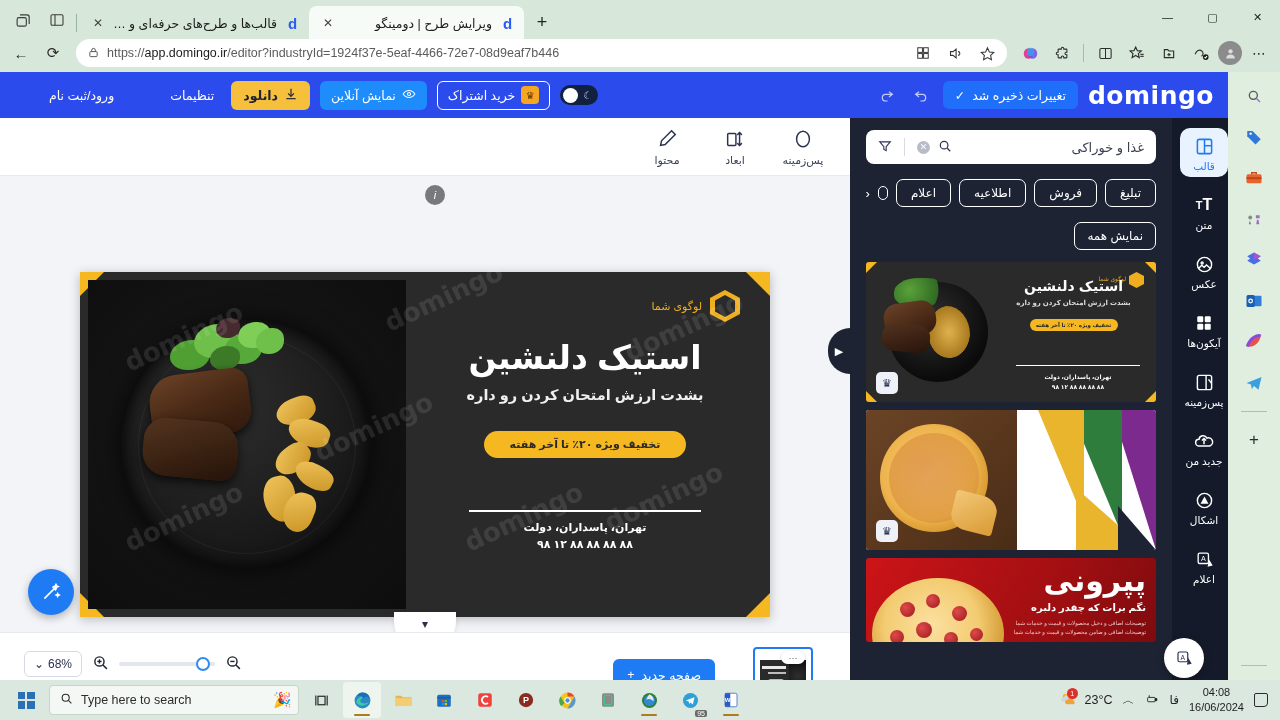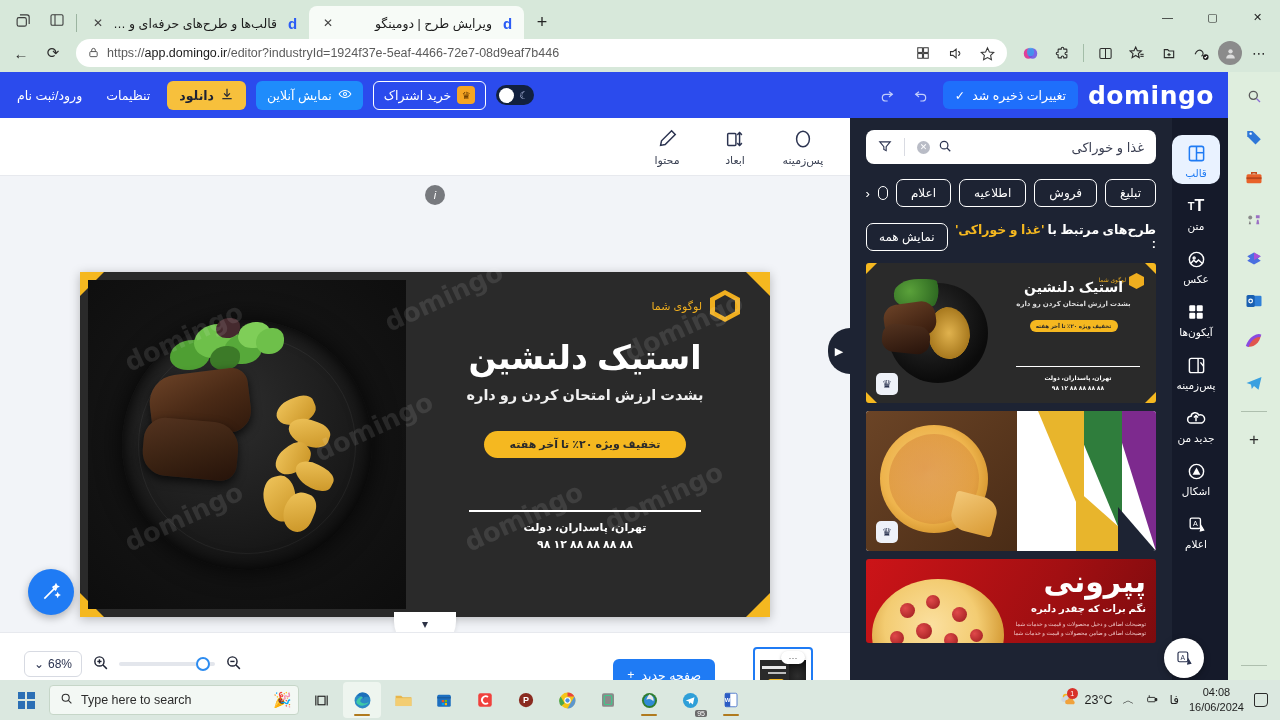--- a/index.html
+++ b/index.html
@@ -118,21 +118,21 @@
   .crown-badge { width: 18px; height: 18px; border-radius: 4px; background: #f5a623;
     display: flex; align-items: center; justify-content: center; font-size: 10px; color: #6b3d00; }
   .btn-preview {
     height: 29px; background: #1f8cfb; border-radius: 6px; color: #fff; font-size: 12.5px;
     display: flex; align-items: center; gap: 6px; padding: 0 11px;
   }
   .btn-download {
     height: 29px; background: #f7c03c; border-radius: 6px; color: #1d2233; font-size: 12.5px;
     font-weight: 700; display: flex; align-items: center; gap: 6px; padding: 0 12px;
   }
-  .appbar-link { color: #fff; font-size: 12.5px; padding: 0 7px; }
+  .appbar-link { color: #fff; font-size: 12.5px; padding: 0 7px; margin-left: 32px; }
 
   
   .subbar {
     position: absolute; top: 46px; left: 0; width: 850px; height: 58px;
     background: #fff; border-bottom: 1px solid #e7e9ee;
     display: flex; align-items: center; direction: rtl; padding: 0 20px; gap: 14px;
   }
   .tool {
     width: 54px; display: flex; flex-direction: column; align-items: center; gap: 3px;
     color: #2b3350;
@@ -377,22 +377,22 @@
     background: radial-gradient(circle at 45% 42%, #fbe0a0 0%, #f3cc72 48%, #d9a23e 72%, #b97f24 100%); }
   .c3-pep { position: absolute; border-radius: 50%; background: radial-gradient(circle at 35% 35%, #e0494a, #9b1b1c); }
   .c3-txt { position: absolute; right: 10px; top: 8px; width: 150px; text-align: right; direction: rtl; }
   .c3-big { color: #fff; font-size: 30px; font-weight: 700; line-height: 1; }
   .c3-sub { color: #fff; font-size: 10px; font-weight: 700; margin-top: 6px; }
   .c3-fine { color: #f0c9c9; font-size: 5.5px; line-height: 1.6; margin-top: 6px; }
 
   
   .rail {
     position: absolute; top: 46px; left: 1172px; width: 56px; height: 602px;
-    background: #151a2a; display: flex; flex-direction: column; align-items: flex-end;
-    padding-top: 17px; gap: 4px;
+    background: #151a2a; display: flex; flex-direction: column; align-items: flex-start;
+    padding-top: 10px; gap: 10px;
   }
   .rail-item { width: 48px; border-radius: 10px; padding: 7px 0 5px 0;
     display: flex; flex-direction: column; align-items: center; gap: 3px; color: #fff; }
   .rail-item.active { background: #e9f2ff; color: #1f7bf4; }
   .rail-item .g { height: 22px; display: flex; align-items: center; justify-content: center; font-size: 17px; }
   .rail-item .l { font-size: 10.5px; }
   .rail-float {
     position: absolute; left: -8px; width: 40px; height: 40px; border-radius: 50%;
     background: #fff; display: flex; align-items: center; justify-content: center;
     box-shadow: 0 2px 7px rgba(0,0,0,.3); font-size: 16px;
@@ -843,21 +843,20 @@
       <div class="chips-row">
         <div class="chip">تبلیغ</div>
         <div class="chip">فروش</div>
         <div class="chip">اطلاعیه</div>
         <div class="chip">اعلام</div>
         <div class="chip-cut"></div>
         <div class="chip-arrow">‹</div>
       </div>
 
       <div class="tpl-head">
-        <div class="t"><span style="color:#fff">طرح‌های مرتبط با </span><span>'غذا و خوراکی'</span><span style="color:#fff"> :</span></div>
         <div class="showall-btn">نمایش همه</div>
       </div>
 
       <div class="tpl-list">
 
         <div class="tpl-card c1">
           <span class="cn tl"></span>
             <span class="cn bl"></span>
             <span class="cn tr"></span>
             <span class="cn br"></span>

